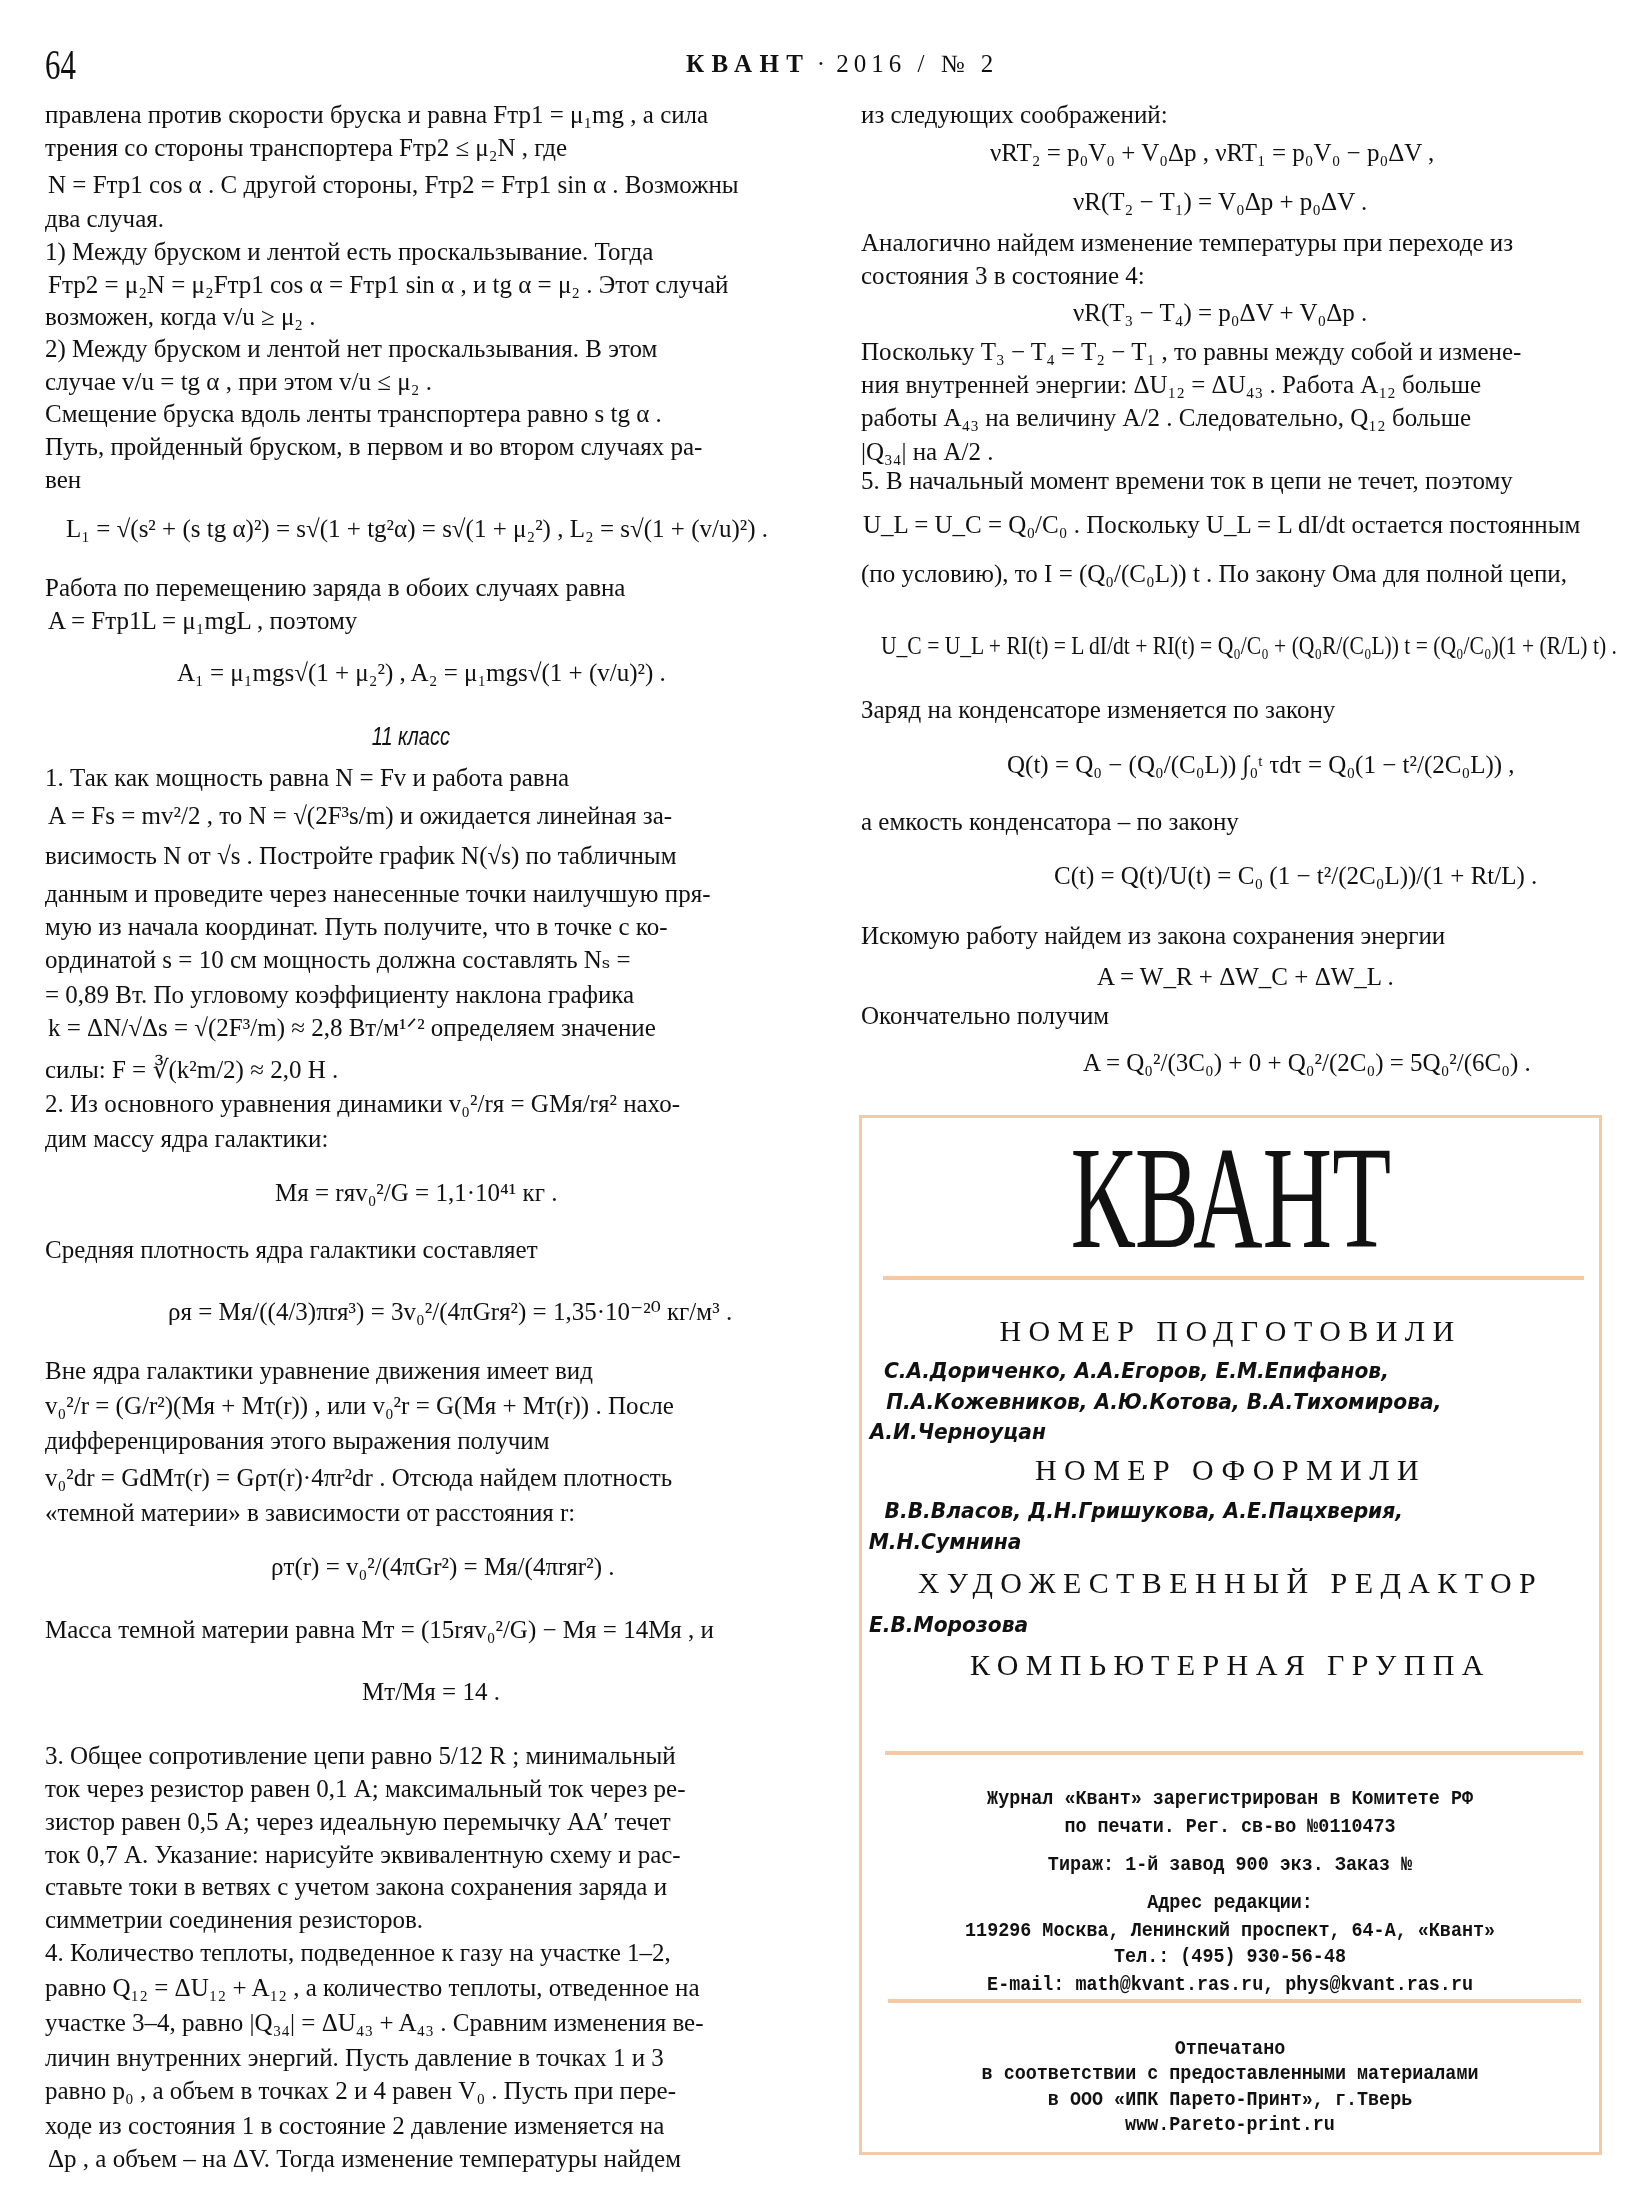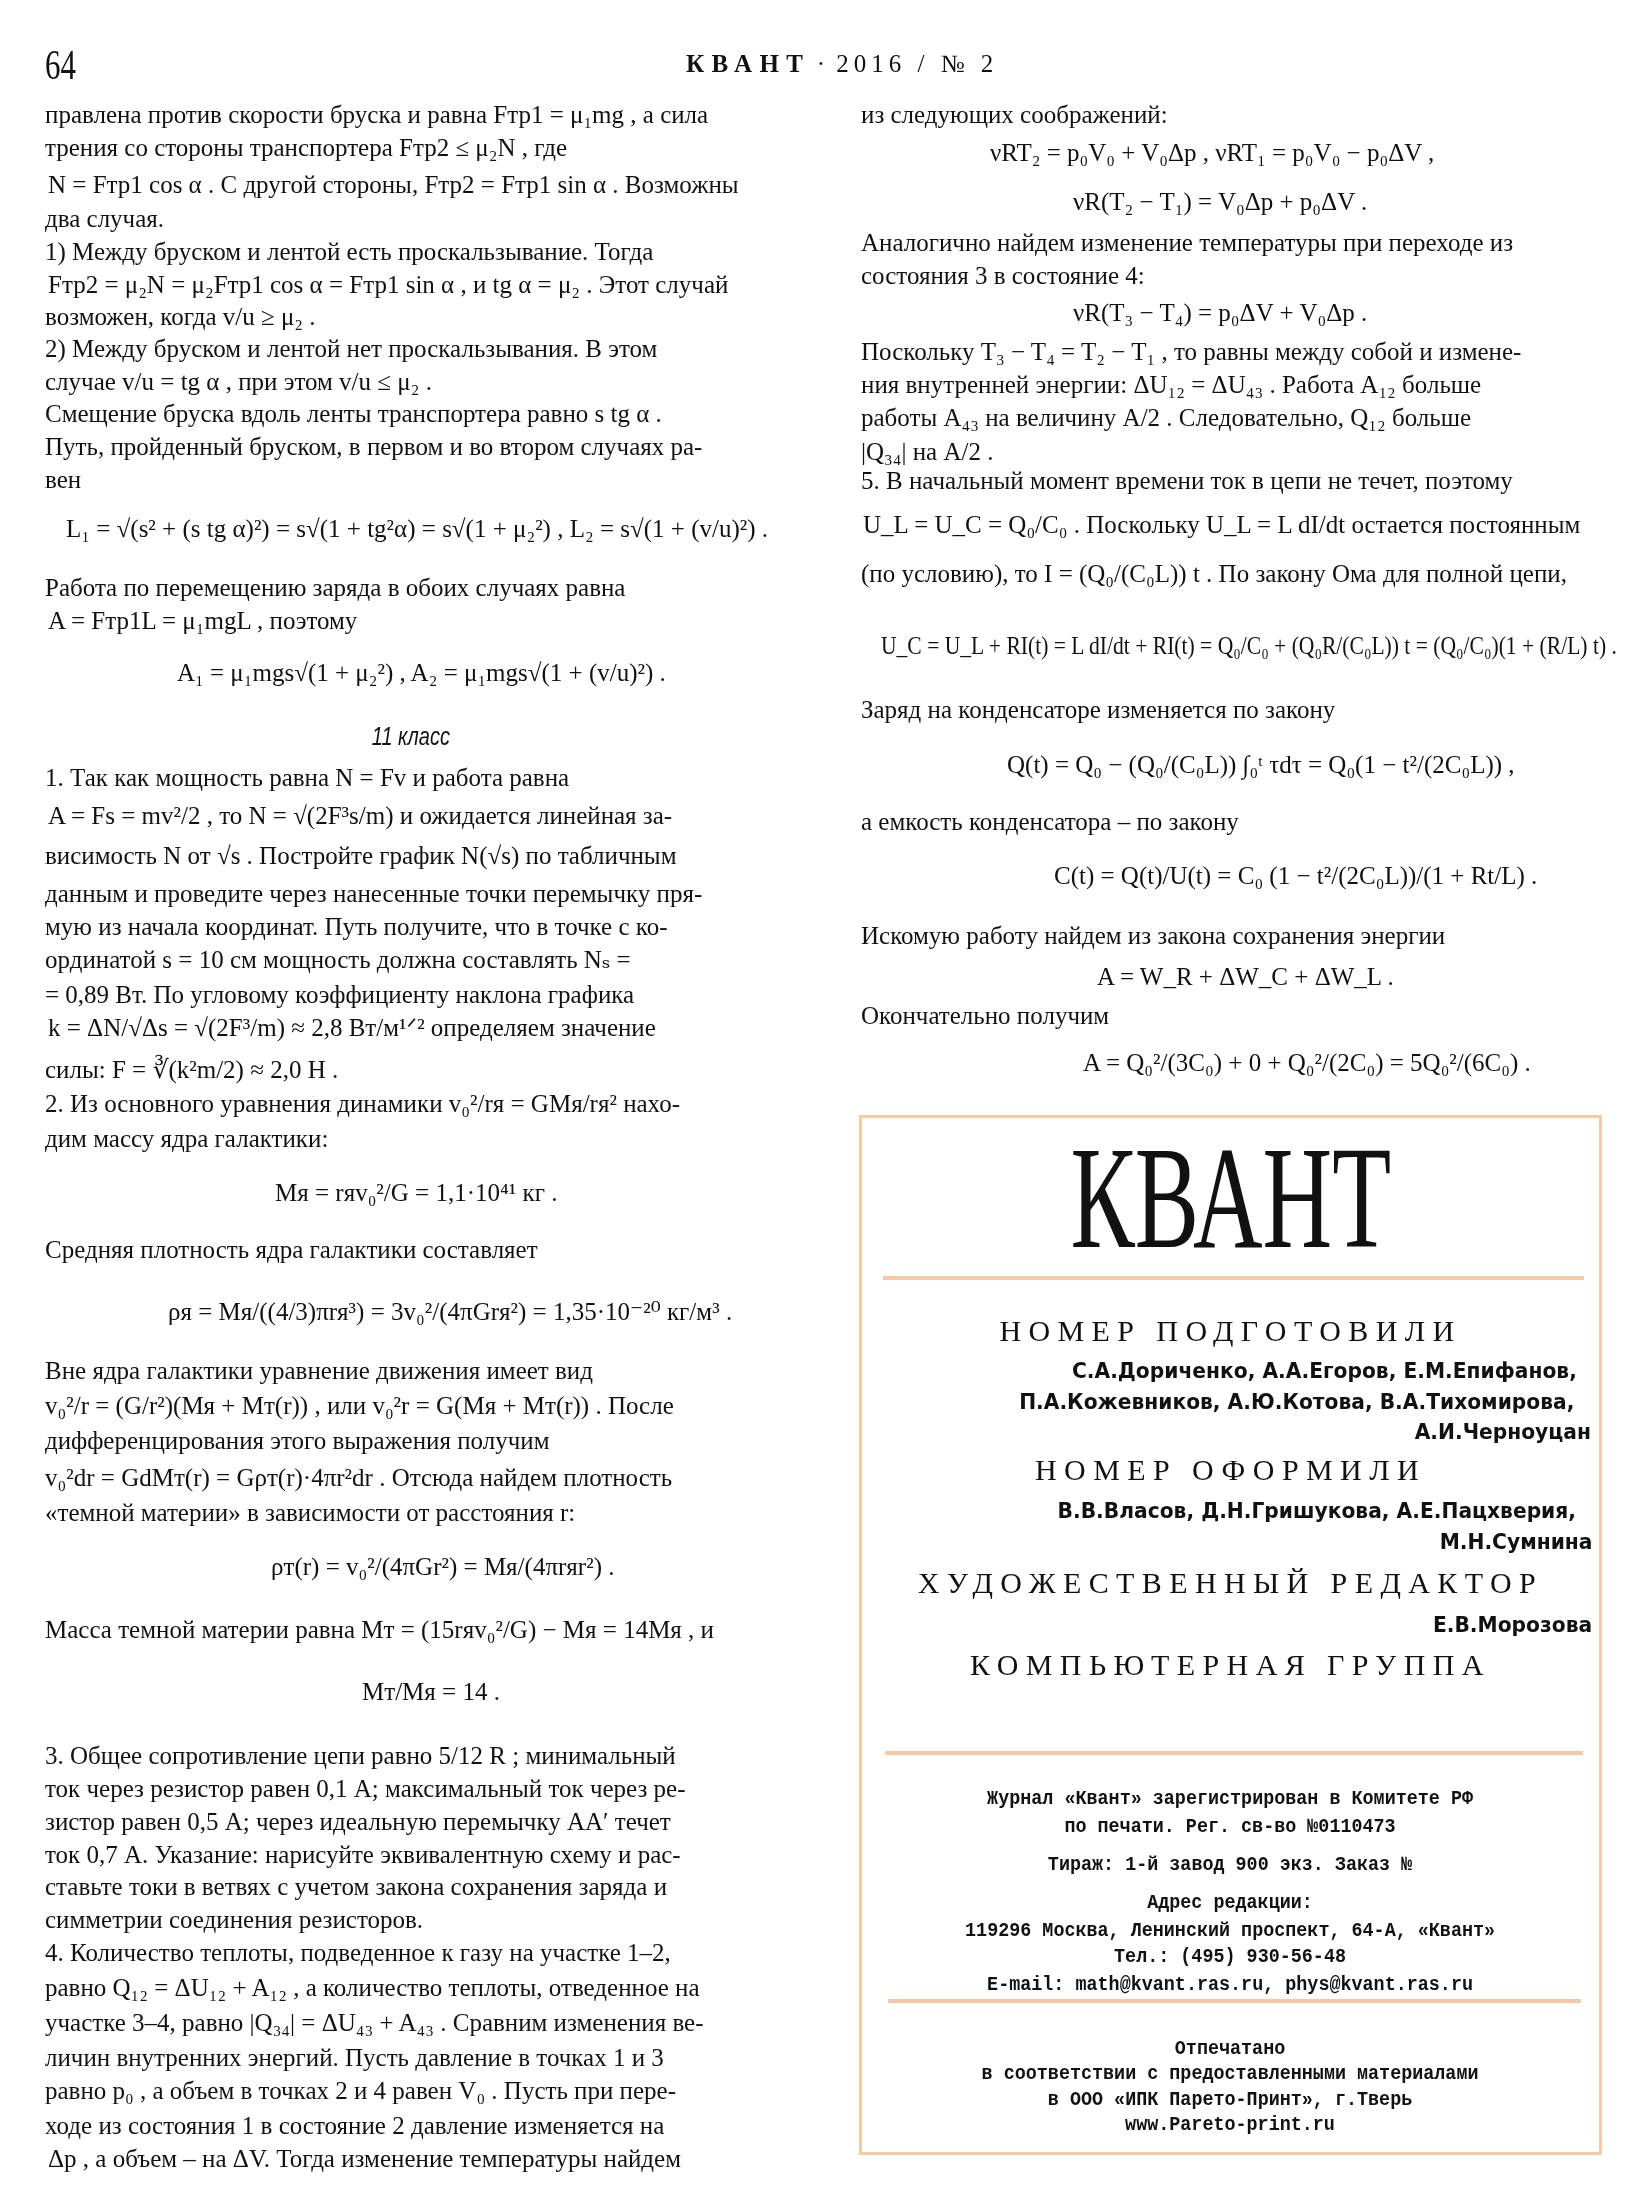--- a/index.html
+++ b/index.html
@@ -9,21 +9,21 @@
   .hdr .brand { font-weight:bold; letter-spacing:7.4px; }
   .hdr .issue { letter-spacing:5px; margin-left:5px; }
   .ln { position:absolute; white-space:nowrap; font-size:25px; line-height:30px; transform-origin:left top; }
   .it { font-style:italic; }
   .sec { position:absolute; font-size:25px; font-style:italic; font-family:"Liberation Sans", sans-serif; letter-spacing:0px; transform:scaleX(0.8); transform-origin:center top; white-space:nowrap;}
   .box { position:absolute; left:859px; top:1115px; width:737px; height:1034px; border:3.3px solid #f7c8a4; box-sizing:content-box; }
   .logo { position:absolute; left:0; right:0; top:6.6px; text-align:center; font-size:146px; line-height:146px; font-family:"Liberation Serif", serif; }
   .logo span { display:inline-block; transform:scaleX(0.66); transform-origin:center top; }
   .divider { position:absolute; height:4.1px; background:#f7c8a4; }
   .bh { position:absolute; left:0; right:0; text-align:center; font-family:"Liberation Serif", serif; font-size:30px; letter-spacing:7.4px; line-height:33px; }
-  .bn { position:absolute; left:0; right:0; text-align:right; font-family:"DejaVu Sans", sans-serif; font-weight:bold; font-size:22px; line-height:30px; }
+  .bn { position:absolute; left:0; right:0; text-align:left; font-family:"DejaVu Sans", sans-serif; font-weight:bold; font-size:22px; line-height:30px;font-style:italic; }
   .bi { position:absolute; left:0; right:0; text-align:center; font-family:Liberation Mono, monospace; font-weight:bold; font-size:20px; line-height:29px; }
   .bi span, .bn span { display:inline-block; transform:scaleX(0.92); transform-origin:center top; }
 </style>
 </head>
 <body>
 
 <div class="pn">64</div>
 <div class="hdr">
   <span class="brand">КВАНТ</span>
   <span>·</span>
@@ -46,21 +46,21 @@
   <div class="ln" style="left:66px;top:514px">L₁ = √(s² + (s tg α)²) = s√(1 + tg²α) = s√(1 + μ₂²) ,  L₂ = s√(1 + (v/u)²) .</div>
   <div class="ln" style="left:45px;top:573px">Работа по перемещению заряда в обоих случаях равна</div>
   <div class="ln" style="left:48px;top:606px">A = Fтр1L = μ₁mgL , поэтому</div>
   <div class="ln" style="left:177px;top:658px">A₁ = μ₁mgs√(1 + μ₂²) ,  A₂ = μ₁mgs√(1 + (v/u)²) .</div>
 
   <div class="sec" style="left:362px;top:722px">11 класс</div>
 
   <div class="ln" style="left:45px;top:763px">1. Так как мощность равна N = Fv и работа равна</div>
   <div class="ln" style="left:48px;top:801px">A = Fs = mv²/2 , то  N = √(2F³s/m)  и ожидается линейная за-</div>
   <div class="ln" style="left:45px;top:841px">висимость N от √s . Постройте график  N(√s)  по табличным</div>
-  <div class="ln" style="left:45px;top:879px">данным и проведите через нанесенные точки перемычку пря-</div>
+  <div class="ln" style="left:45px;top:879px">данным и проведите через нанесенные точки наилучшую пря-</div>
   <div class="ln" style="left:45px;top:912px">мую из начала координат. Путь получите, что в точке с ко-</div>
   <div class="ln" style="left:45px;top:945px">ординатой s = 10 см мощность должна составлять  Nₛ =</div>
   <div class="ln" style="left:45px;top:980px">= 0,89 Вт. По угловому коэффициенту наклона графика</div>
   <div class="ln" style="left:48px;top:1013px">k = ΔN/√Δs = √(2F³/m) ≈ 2,8 Вт/м¹ᐟ²  определяем значение</div>
   <div class="ln" style="left:45px;top:1055px">силы:  F = ∛(k²m/2) ≈ 2,0 Н .</div>
 
   <div class="ln" style="left:45px;top:1089px">2. Из основного уравнения динамики  v₀²/rя = GMя/rя²  нахо-</div>
   <div class="ln" style="left:45px;top:1124px">дим массу ядра галактики:</div>
   <div class="ln" style="left:275px;top:1178px">Mя = rяv₀²/G = 1,1·10⁴¹ кг .</div>
   <div class="ln" style="left:45px;top:1235px">Средняя плотность ядра галактики составляет</div>

